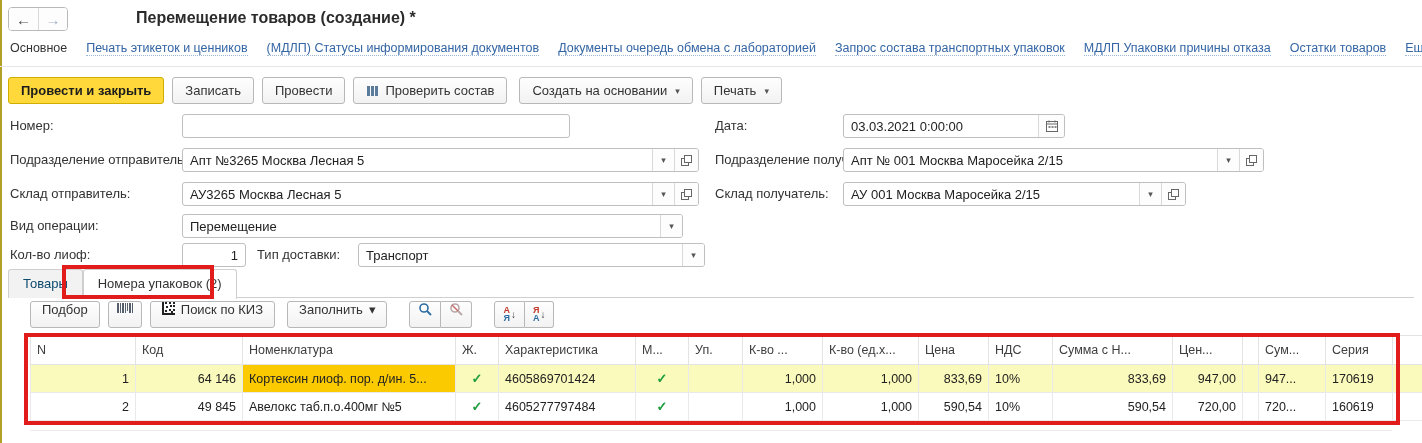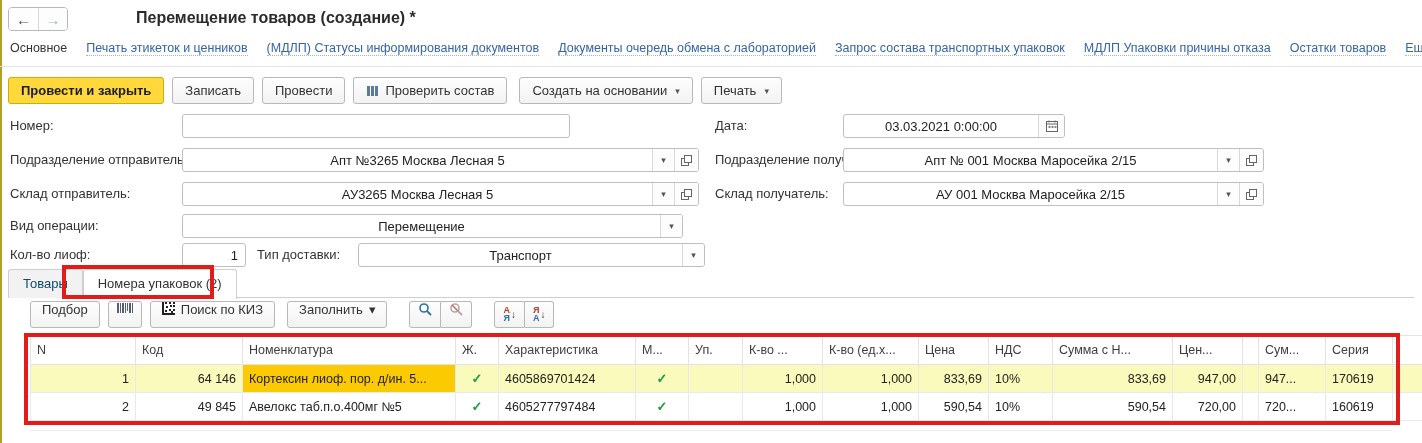--- a/index.html
+++ b/index.html
@@ -34,21 +34,21 @@
   .btn { display:inline-flex; align-items:center; gap:6px; padding:0 12px; background:linear-gradient(#fefefe,#f2f2f2);
          border:1px solid #b8b8b8; border-radius:3px; font-size:13px; color:#333; cursor:pointer; white-space:nowrap; }
   .btn.primary { background:#ffd93b; border-color:#cfae00; font-weight:bold; color:#1c1c1c; }
   .btn .caret { font-size:9px; color:#555; margin-left:2px; }
   .icon-inline { display:inline-flex; align-items:center; }
 
   
   .flabel { font-size:13px; color:#333; }
   .input { border:1px solid #bfbfbf; border-radius:3px; background:#fff; height:24px; display:flex; align-items:center; padding:0 7px; font-size:13px; color:#222; }
   .combo { border:1px solid #bfbfbf; border-radius:3px; background:#fff; height:24px; display:flex; align-items:stretch; overflow:hidden; }
-  .combo-text { flex:1; display:flex; align-items:center; padding:0 7px; color:#222; white-space:nowrap; overflow:hidden;justify-content:center; }
+  .combo-text { flex:1; display:flex; align-items:center; padding:0 7px; color:#222; white-space:nowrap; overflow:hidden; }
   .combo-arrow { width:22px; display:flex; align-items:center; justify-content:center; border-left:1px solid #d9d9d9; color:#555; font-size:9px; cursor:pointer; background:#fdfdfd; }
   .combo-open { width:24px; display:flex; align-items:center; justify-content:center; border-left:1px solid #d9d9d9; cursor:pointer; background:#fdfdfd; }
   .gap-btn { margin-left:4px; }
 
   
   .tab-row { left:8px; top:268px; height:30px; display:flex; align-items:flex-end; z-index:2; }
   .tab { padding:6px 14px 7px; font-size:13px; border:1px solid #cfcfcf; border-bottom:none; border-radius:3px 3px 0 0; cursor:pointer; }
   .tab.inactive { background:#f2f2f2; color:#0c4a6e; }
   .tab.active { background:#ffffff; margin-bottom:-1px; padding-bottom:8px; }
   .panel-line { left:8px; top:297px; width:1406px; height:0; border-top:1px solid #cfcfcf; z-index:1; }
@@ -243,21 +243,21 @@
     <span>
         <svg width="11" height="11" viewBox="0 0 11 11">
           <rect x="0.5" y="3.5" width="7" height="7" fill="none" stroke="#666"></rect>
           <rect x="3.5" y="0.5" width="7" height="7" fill="#fff" stroke="#666"></rect>
         </svg>
       </span>
   </div>
 </div>
 
 <div class="abs flabel" style="left:715px; top:186px;">Склад получатель:</div>
-<div class="abs combo" style="left:843px; top:182px; width:421px;">
+<div class="abs combo" style="left:843px; top:182px; width:343px;">
   <div class="combo-text">
       <span>АУ 001 Москва Маросейка 2/15</span>
     </div>
   <div class="combo-arrow">
       <span>▾</span>
     </div>
   <div class="combo-open">
     <span>
         <svg width="11" height="11" viewBox="0 0 11 11">
           <rect x="0.5" y="3.5" width="7" height="7" fill="none" stroke="#666"></rect>

